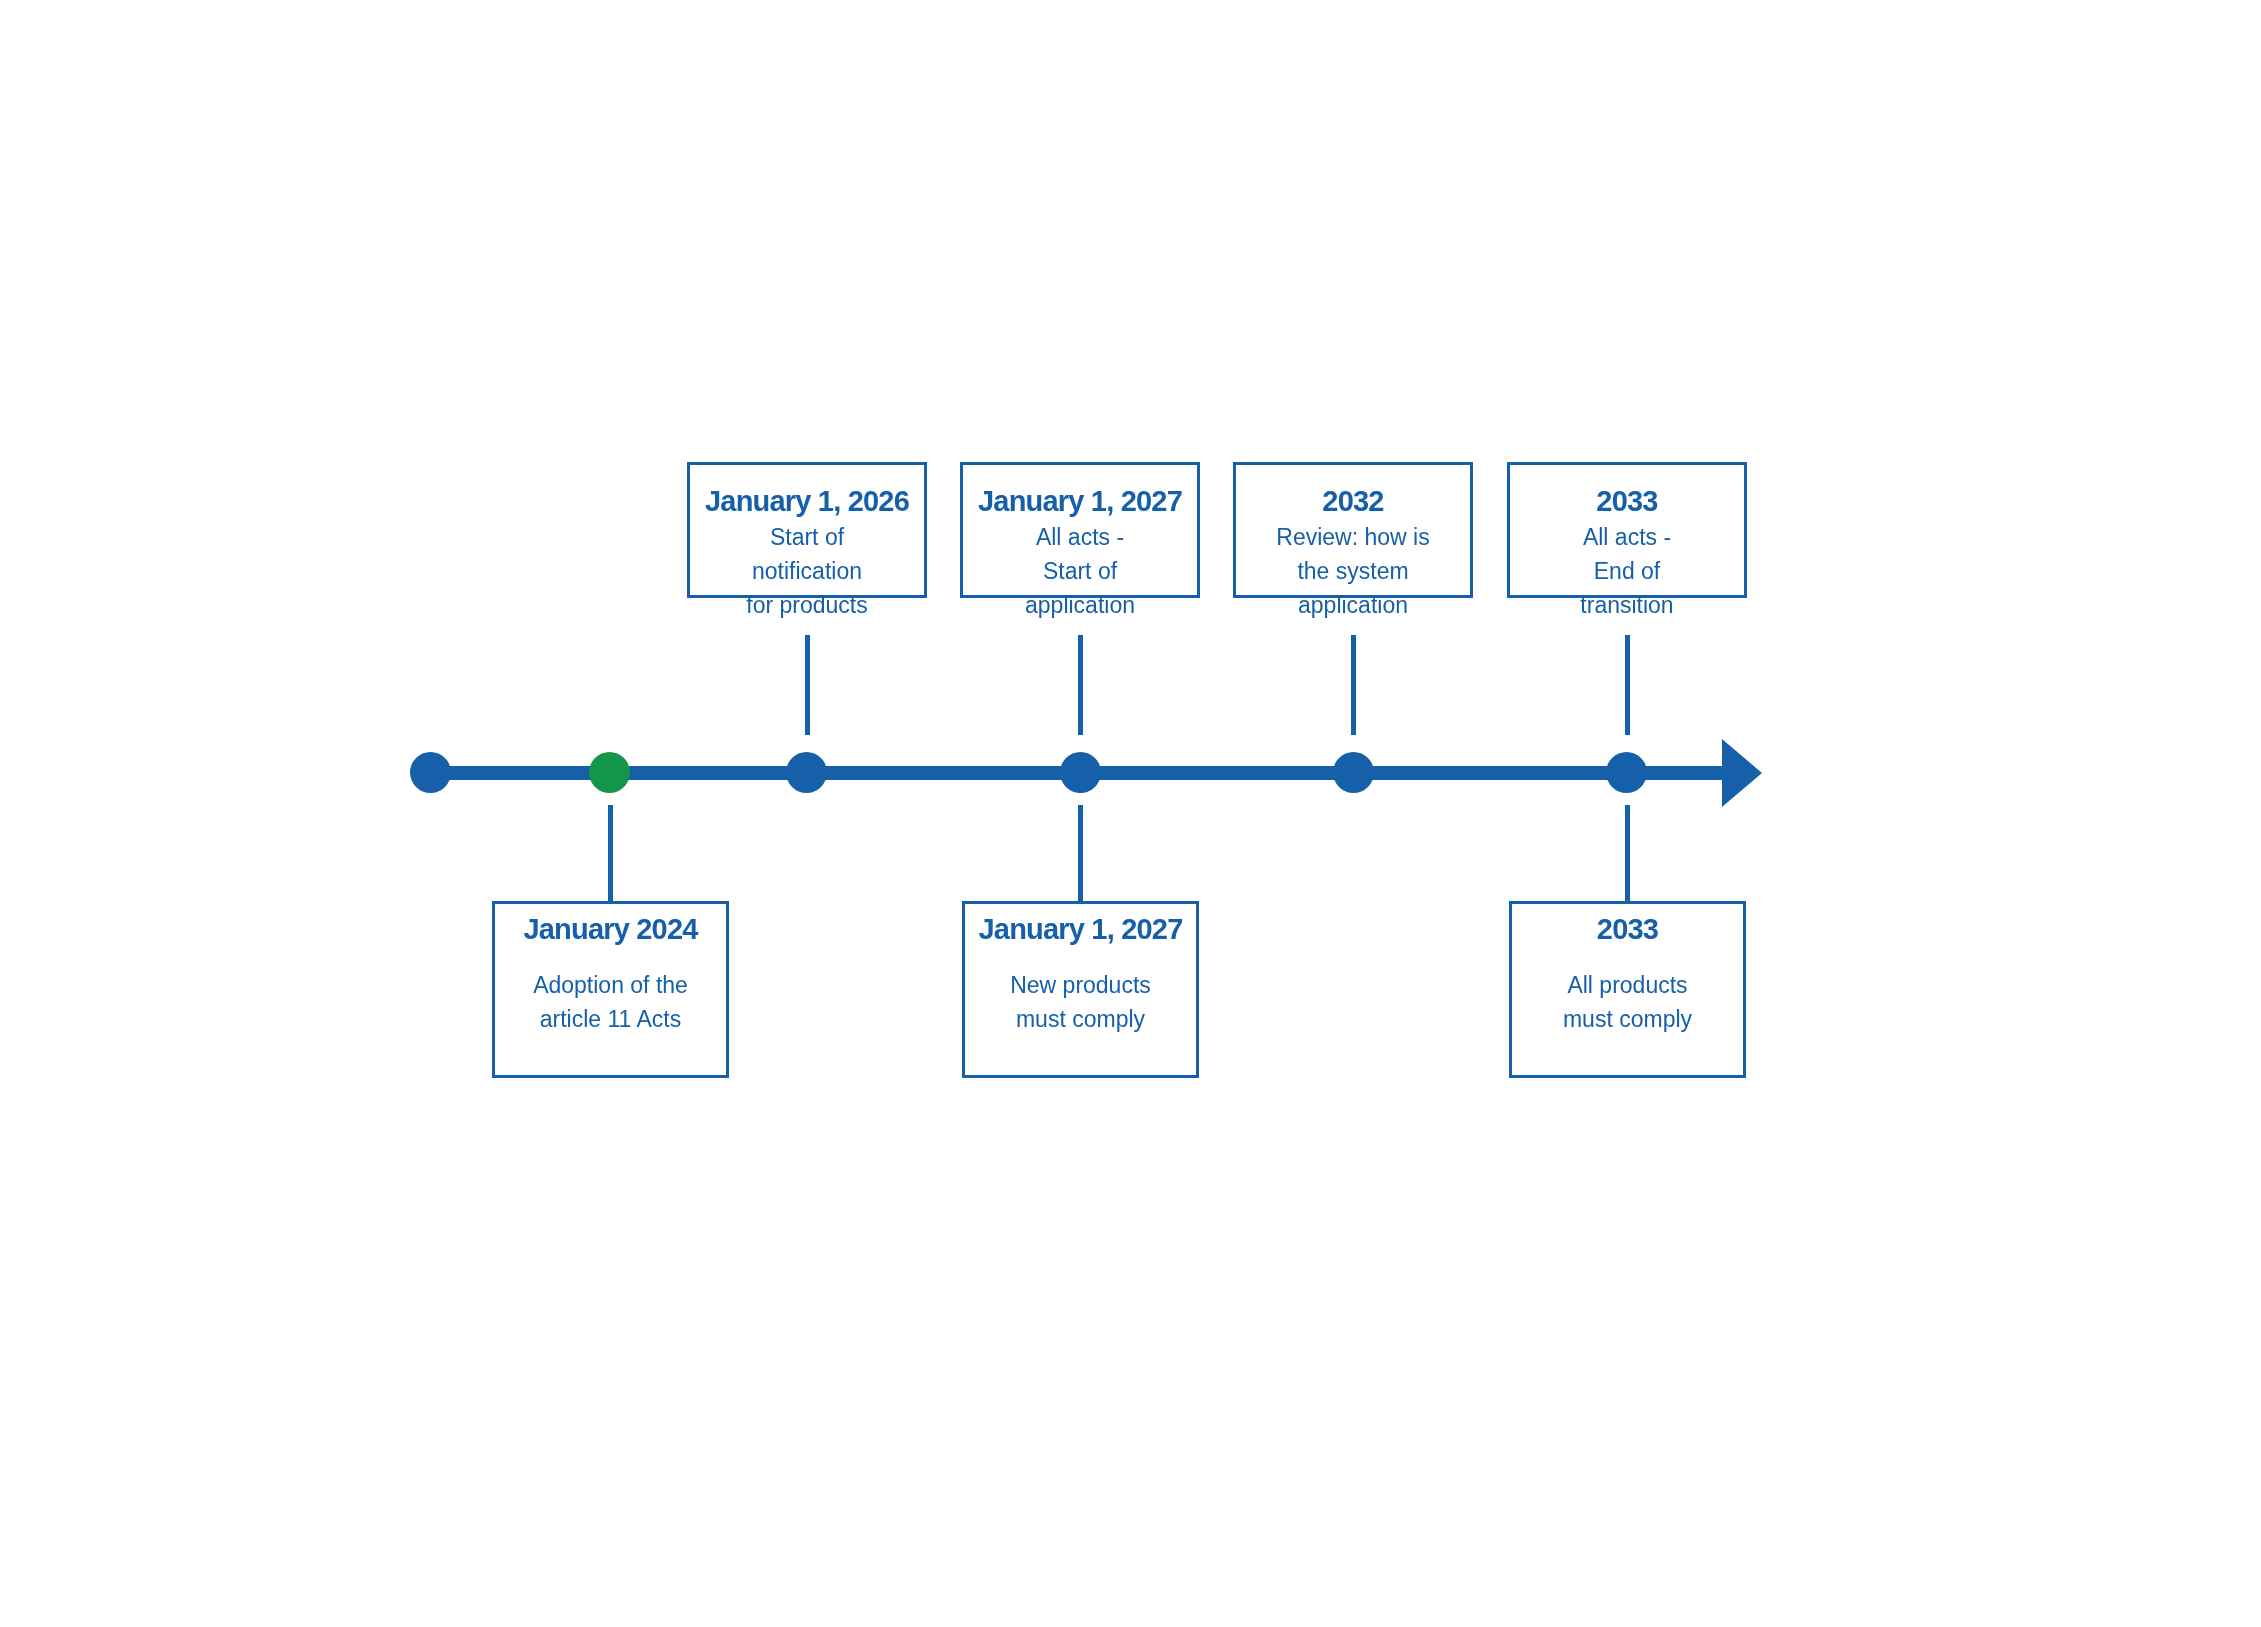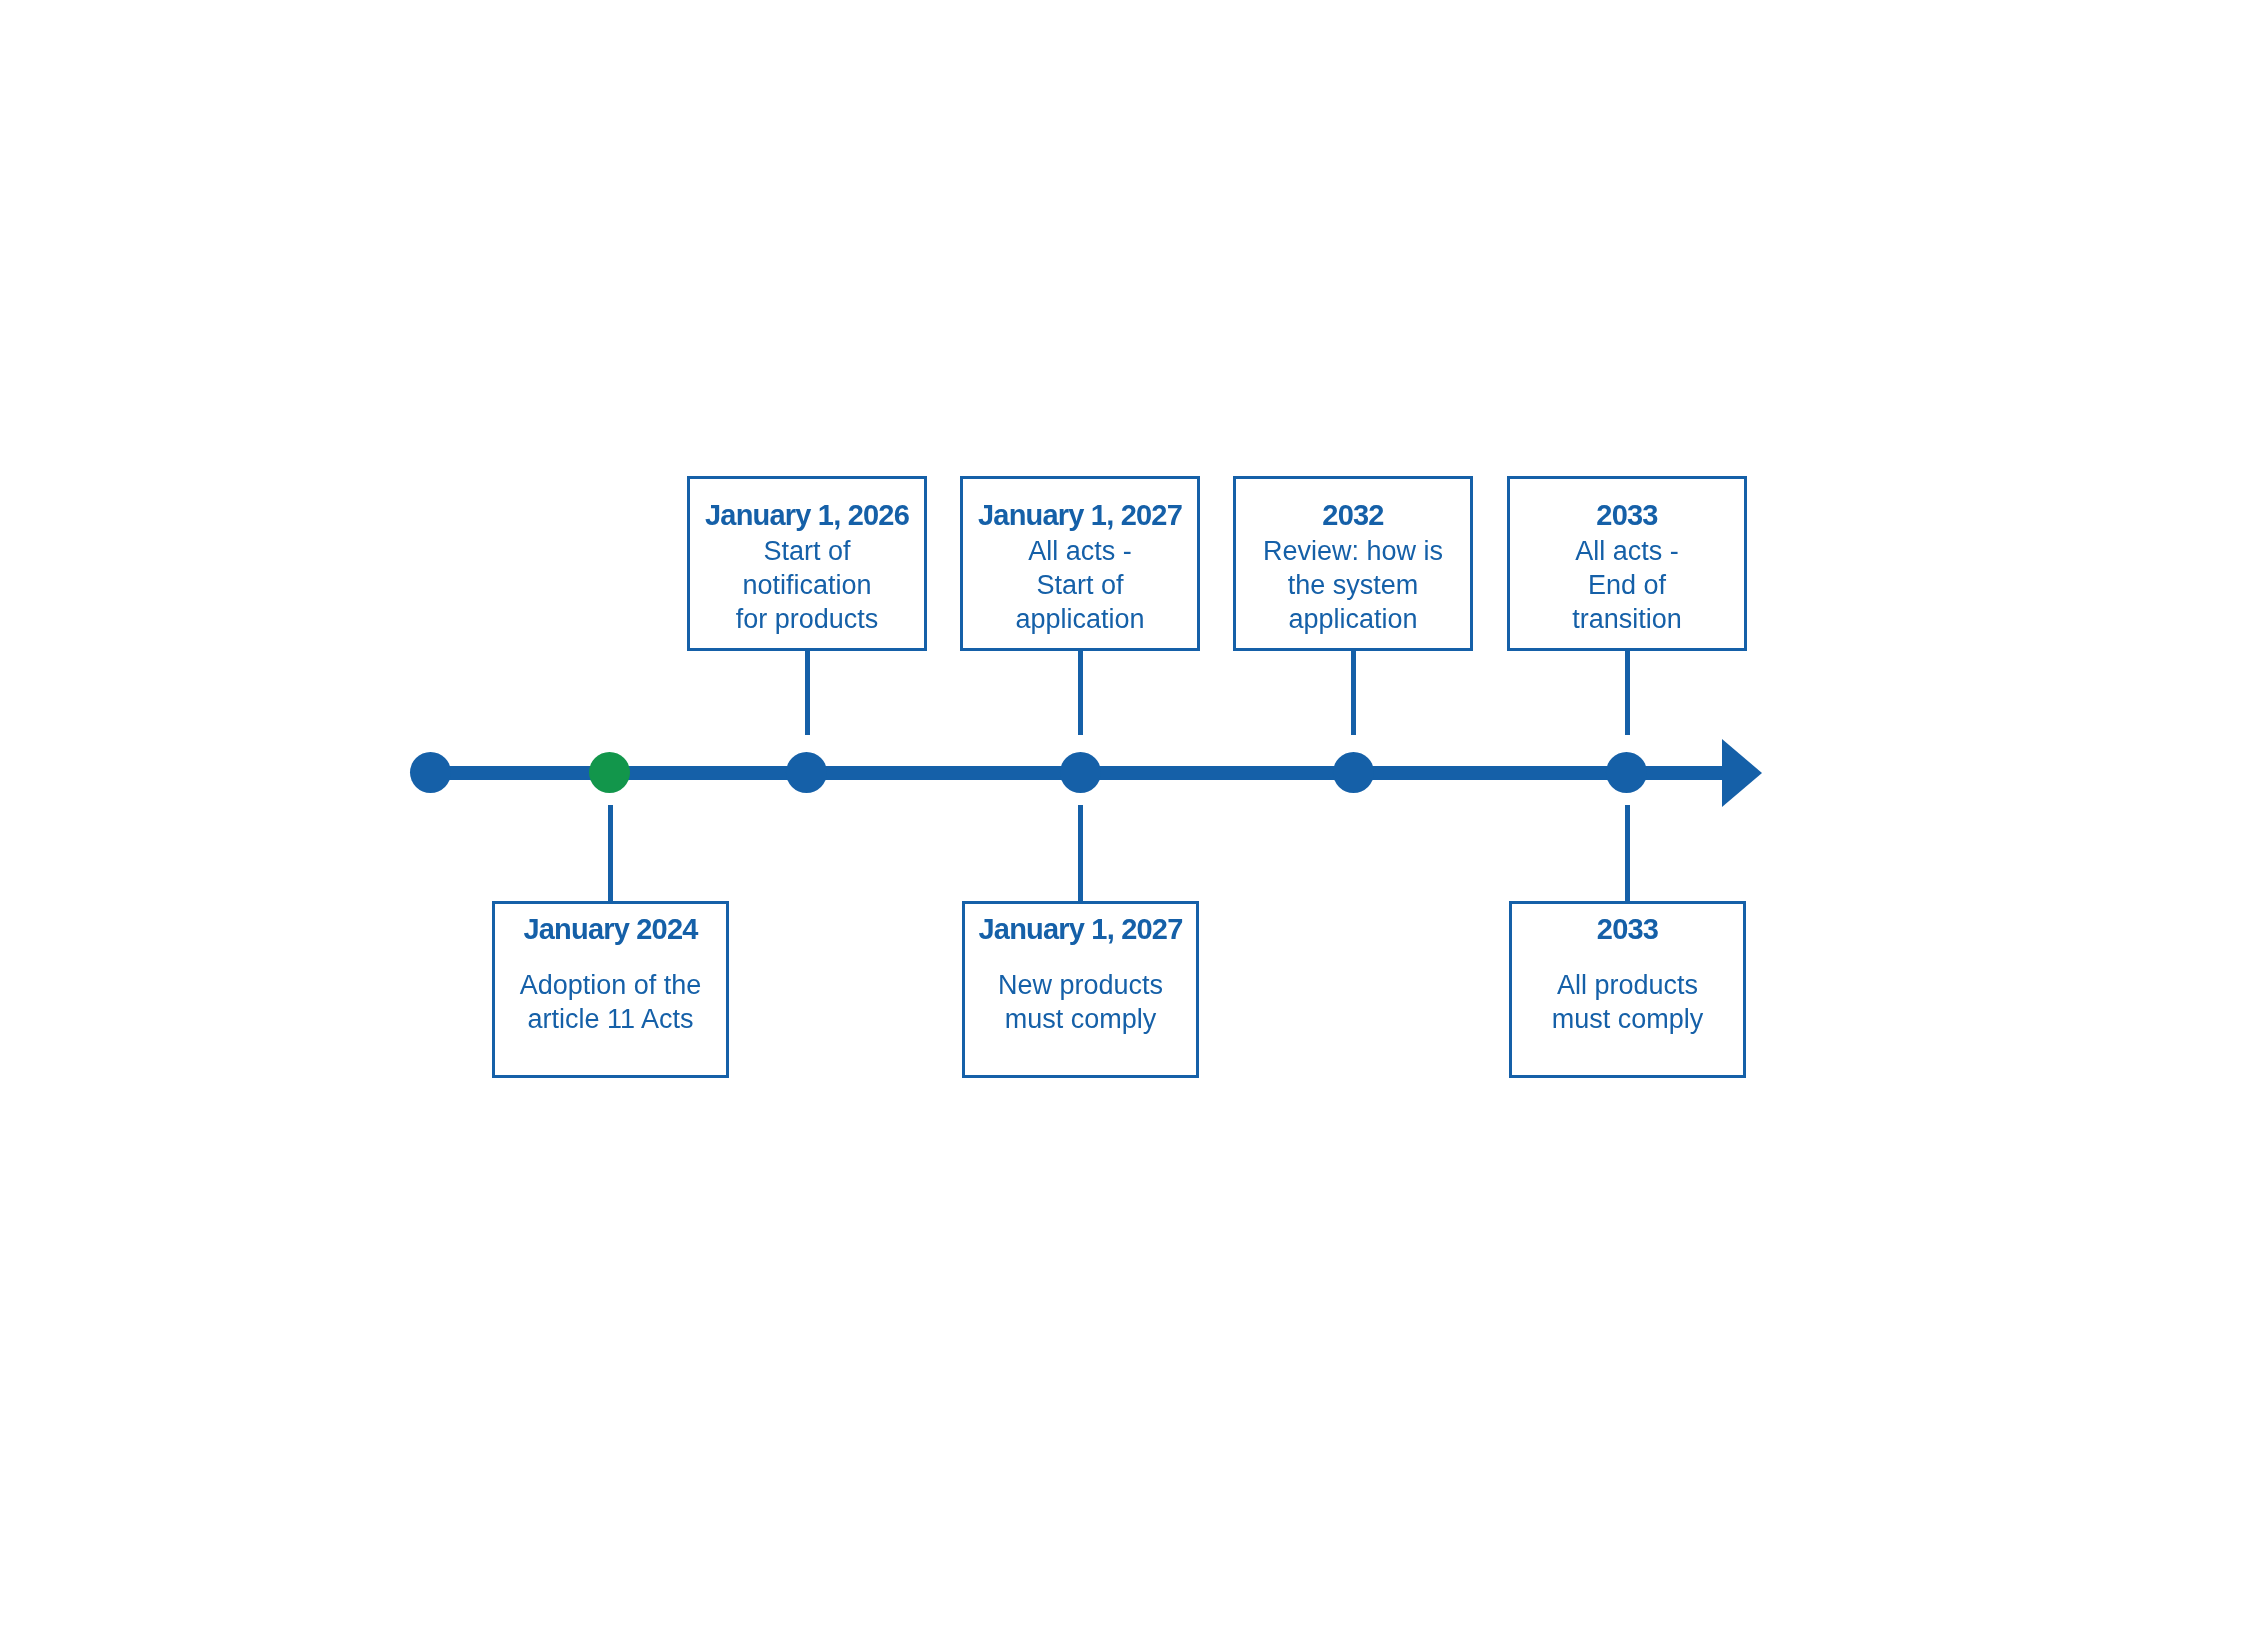--- a/index.html
+++ b/index.html
@@ -57,40 +57,40 @@
   .connector.down { top: 805px; height: 97px; }
   
   .event-box {
     position: absolute;
     border: 3px solid var(--primary-blue);
     background: var(--background);
     text-align: center;
     color: var(--primary-blue);
   }
   .event-box.top {
-    top: 476px;
+    top: 462px;
     width: 240px;
-    height: 175px;
+    height: 136px;
     padding-top: 16.7px;
   }
   .event-box.bottom {
     top: 901px;
     width: 237px;
     height: 177px;
     padding-top: 6px;
   }
   .event-title {
     font-size: 29px;
     font-weight: bold;
     line-height: 38px;
     letter-spacing: -0.8px;
     color: var(--primary-blue);
   }
   .event-line {
-    font-size: 27px;
+    font-size: 23px;
     line-height: 34px;
     color: var(--primary-blue);
   }
   .event-box.bottom .event-body { margin-top: 20px; text-align: center; }
 </style>
 </head>
 <body>
 
 <div class="canvas">
 

